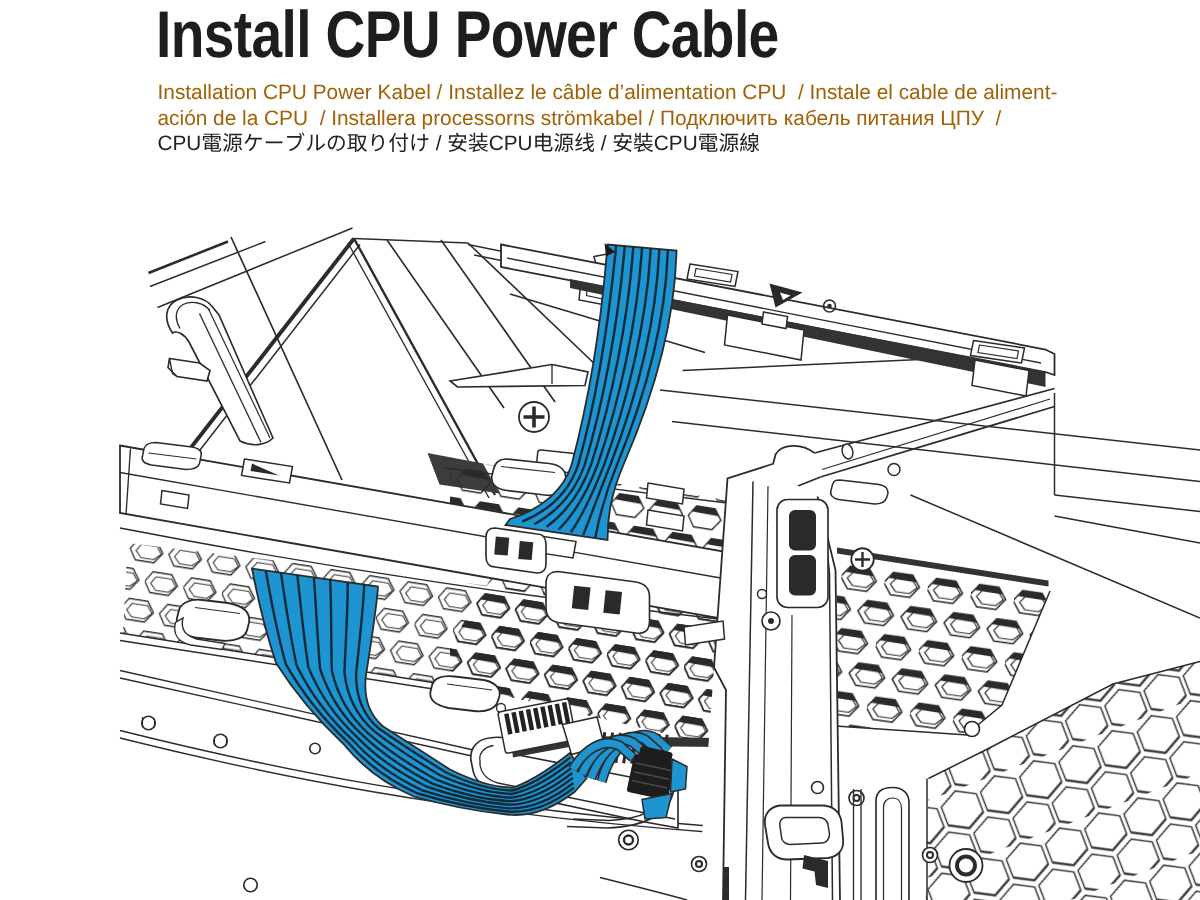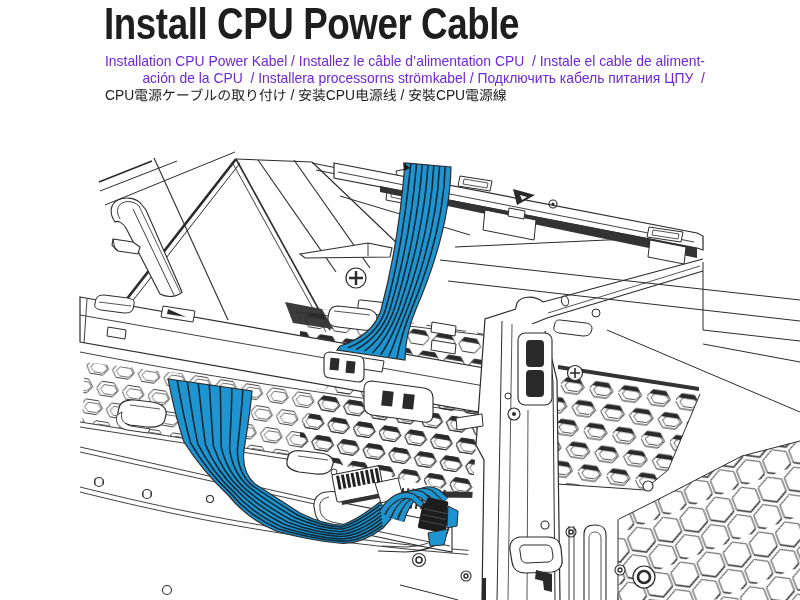--- a/index.html
+++ b/index.html
@@ -1,16 +1,16 @@
 <!DOCTYPE html>
 <html><head><meta charset="utf-8"><style>
 html,body{margin:0;padding:0;background:#fff;width:800px;height:600px;overflow:hidden}
-#page{position:relative;width:800px;height:600px;font-family:"Liberation Sans",sans-serif;text-align:right;}
+#page{position:relative;width:800px;height:600px;font-family:"Liberation Sans",sans-serif;}
 h1{position:absolute;left:104px;top:-1px;margin:0;font-size:44px;font-weight:bold;color:#1e1e1e;letter-spacing:-0.5px;transform:scale(0.835,1);transform-origin:0 0;white-space:nowrap}
-.sub{position:absolute;left:105px;top:52.5px;margin:0;font-size:13.9px;line-height:17.7px;color:#6d28d9;white-space:pre}
+.sub{position:absolute;left:105px;top:52.5px;margin:0;font-size:13.9px;line-height:17.7px;color:#a16207;white-space:pre}
 </style></head>
 <body>
 <div id="page">
 <h1>Install CPU Power Cable</h1>
 <div class="sub">Installation CPU Power Kabel / Installez le câble d’alimentation CPU&nbsp;&nbsp;/ Instale el cable de aliment-
 ación de la CPU&nbsp;&nbsp;/ Installera processorns strömkabel / Подключить кабель питания ЦПУ&nbsp;&nbsp;/</div>
 <svg width="800" height="600" viewBox="0 0 800 600" style="position:absolute;left:0;top:0">
 <text x="105.0" y="100.2" font-family="Liberation Sans, sans-serif" font-size="13.85px" fill="#222">CPU</text>
 <path transform="translate(134.2,100.2) scale(0.013850,-0.013850)" d="M199 240H799V190H199ZM201 364H842V66H201V121H768V309H201ZM457 337H530V35Q530 10 544 2Q558 -6 605 -6Q614 -6 636 -6Q657 -6 685 -6Q713 -6 742 -6Q770 -6 794 -6Q817 -6 829 -6Q856 -6 870 2Q883 11 889 36Q895 62 897 112Q909 104 928 97Q947 90 962 87Q957 26 945 -7Q933 -40 907 -54Q881 -67 834 -67Q826 -67 802 -67Q779 -67 748 -67Q717 -67 687 -67Q656 -67 632 -67Q609 -67 601 -67Q546 -67 514 -58Q482 -50 470 -28Q457 -5 457 35ZM163 364H235V14H163ZM120 800H879V746H120ZM460 786H533V401H460ZM76 683H926V467H851V629H148V467H76ZM166 455Q213 461 275 470Q337 479 404 489L407 442Q349 429 293 418Q237 407 188 397ZM191 569 213 610Q246 604 282 595Q318 587 352 577Q385 567 407 557L385 511Q363 521 330 532Q297 543 261 553Q224 563 191 569ZM778 615 812 571Q783 559 748 549Q714 538 679 529Q644 521 615 515L588 553Q617 560 652 571Q687 582 721 594Q754 606 778 615ZM575 449 593 495Q632 491 676 483Q719 475 759 465Q800 455 827 446L811 394Q783 404 743 415Q702 425 659 434Q615 444 575 449Z" fill="#222"></path>
 <path transform="translate(148.1,100.2) scale(0.013850,-0.013850)" d="M363 791H951V723H363ZM338 791H411V517Q411 451 407 374Q402 297 388 218Q374 138 347 62Q321 -13 276 -76Q270 -70 258 -62Q247 -54 235 -47Q223 -40 214 -36Q256 24 281 94Q306 165 318 239Q331 312 334 384Q338 455 338 517ZM537 407V319H843V407ZM537 549V463H843V549ZM469 607H913V261H469ZM505 205 572 186Q556 150 534 112Q513 74 490 40Q467 6 445 -20Q439 -14 428 -7Q417 -0 405 7Q394 14 385 19Q419 55 451 105Q483 155 505 205ZM788 188 853 213Q873 182 895 147Q917 112 936 79Q955 45 967 21L898 -10Q887 15 869 49Q850 83 829 120Q808 156 788 188ZM650 709 733 692Q718 659 703 625Q687 592 673 569L614 587Q624 613 634 648Q645 683 650 709ZM649 290H721V-2Q721 -29 714 -45Q707 -61 687 -69Q667 -76 633 -78Q600 -80 550 -79Q548 -65 542 -47Q536 -29 529 -15Q565 -16 594 -16Q623 -16 633 -16Q649 -15 649 -0ZM87 777 131 829Q158 813 190 794Q222 774 251 755Q280 736 299 722L254 662Q235 678 206 698Q177 718 146 739Q114 760 87 777ZM38 507 81 560Q109 546 141 528Q173 509 202 492Q232 475 251 461L207 400Q188 415 159 434Q130 452 98 472Q66 492 38 507ZM59 -24Q81 16 108 69Q134 123 161 183Q189 243 211 300L271 258Q251 205 226 148Q202 91 176 36Q150 -19 126 -66Z" fill="#222"></path>

